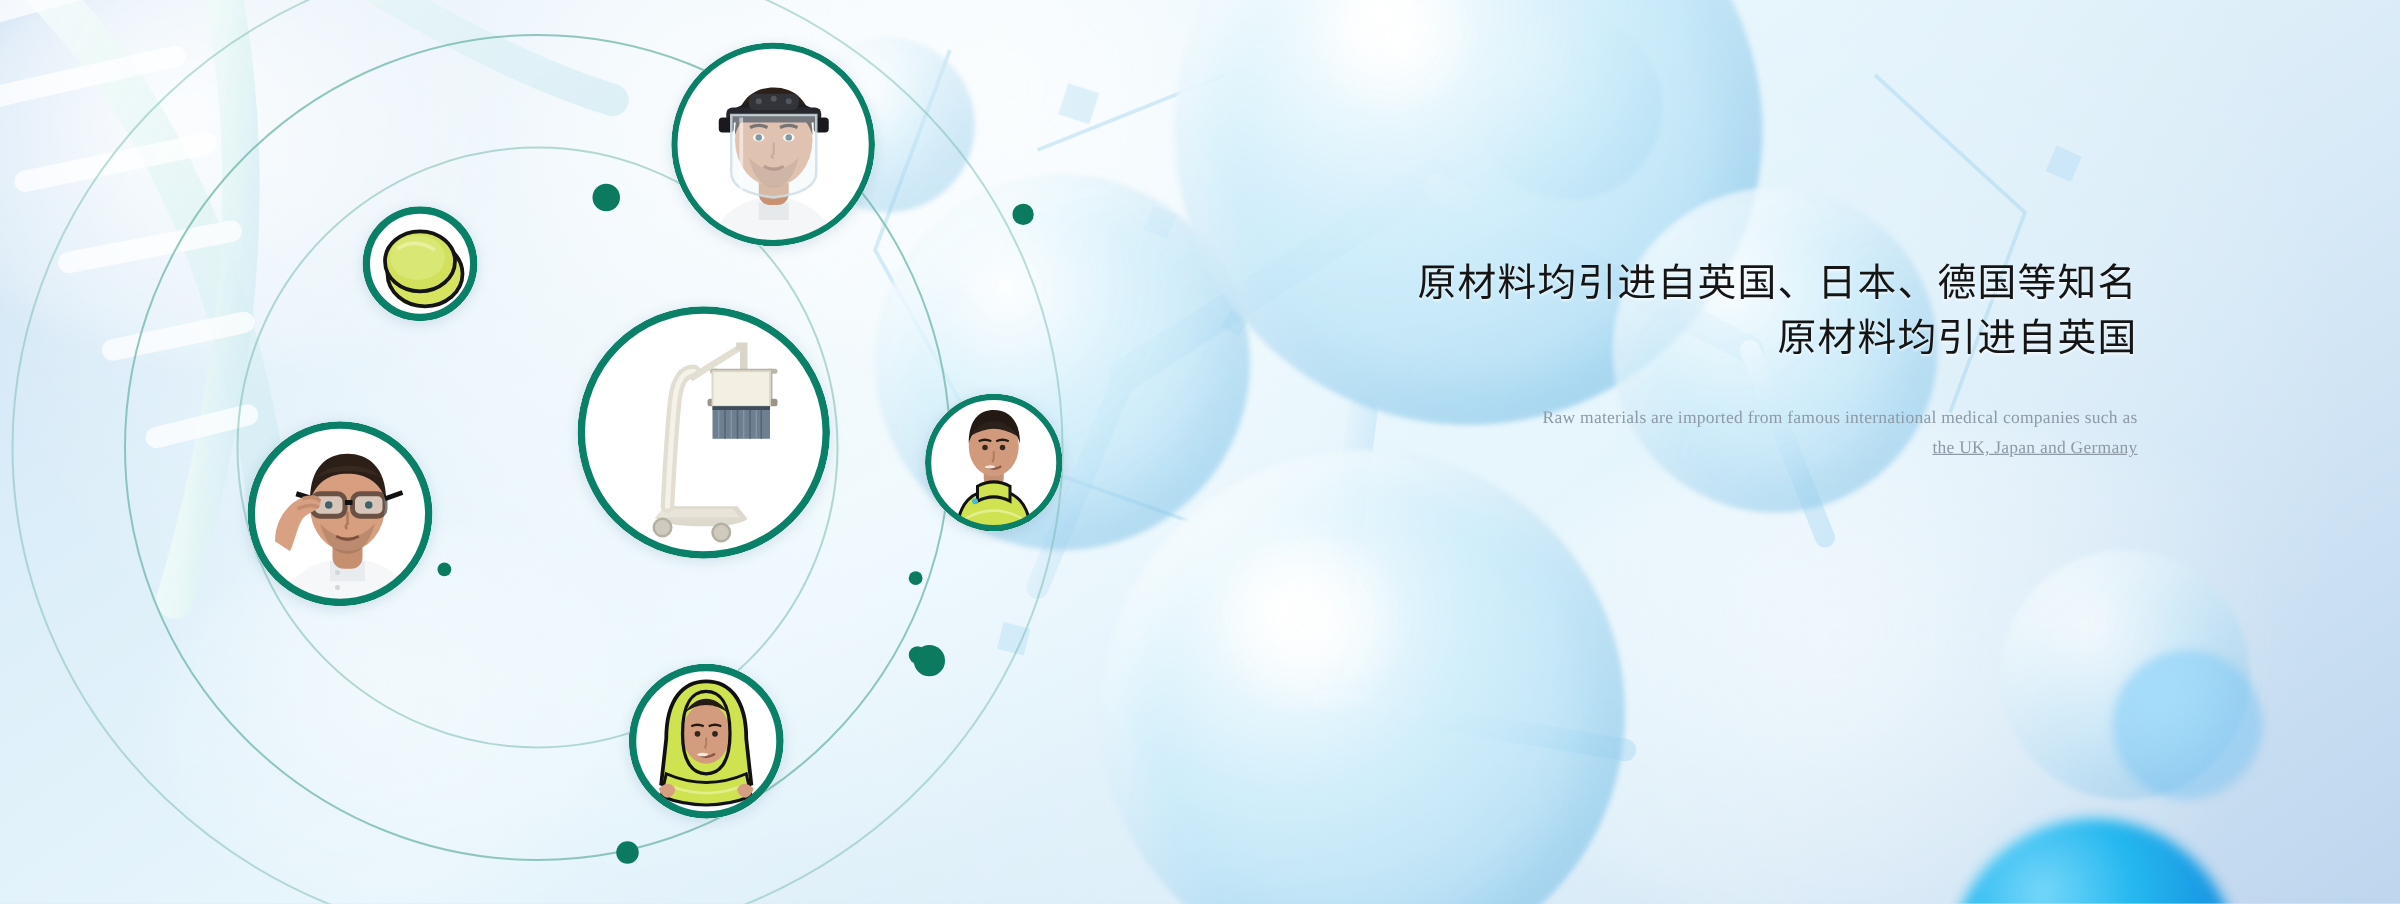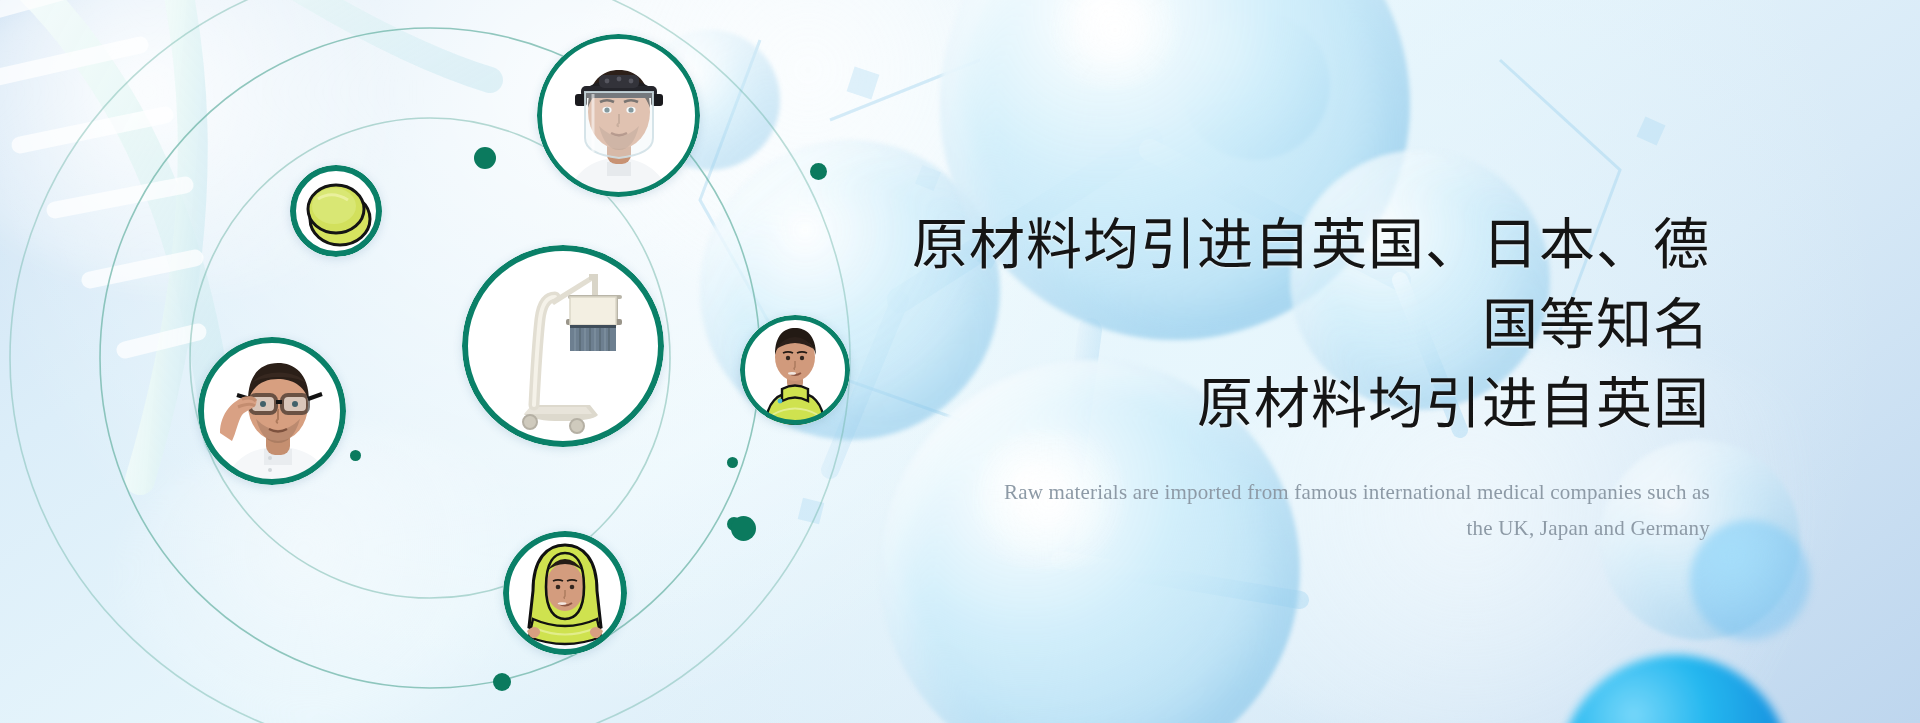--- a/index.html
+++ b/index.html
@@ -85,37 +85,37 @@
   .bubble-inner{position:absolute;inset:0;border-radius:50%;overflow:hidden;background:#fff;}
 
   .dot{position:absolute;border-radius:50%;background:#0b7a5e;}
 
   
   .copy{
     position:absolute;left:880px;top:205px;width:830px;text-align:right;
   }
   .headline{
     color:#151515;
-    font-size:56px;
+    font-size:31px;
     line-height:1.42;
     letter-spacing:1px;
     font-weight:400;
     margin:0;
     text-shadow:0 1px 2px rgba(255,255,255,.65);
   }
   .headline .l2{display:block;}
   .subcopy{
     margin:30px 0 0 0;
     color:#8d9aa6;
     font-family:"Liberation Serif","DejaVu Serif",serif;
-    font-size:21px;
+    font-size:14px;
     line-height:1.72;
     letter-spacing:.2px;
   }
-  .subcopy .s2{display:block;}
+  .subcopy .s2{display:block;text-decoration:underline;}
 
   
   .fig{position:absolute;left:0;top:0;width:100%;height:100%;}
 </style>
 </head>
 <body>
 
 <div class="banner">
 
   <div class="bg-layer">

